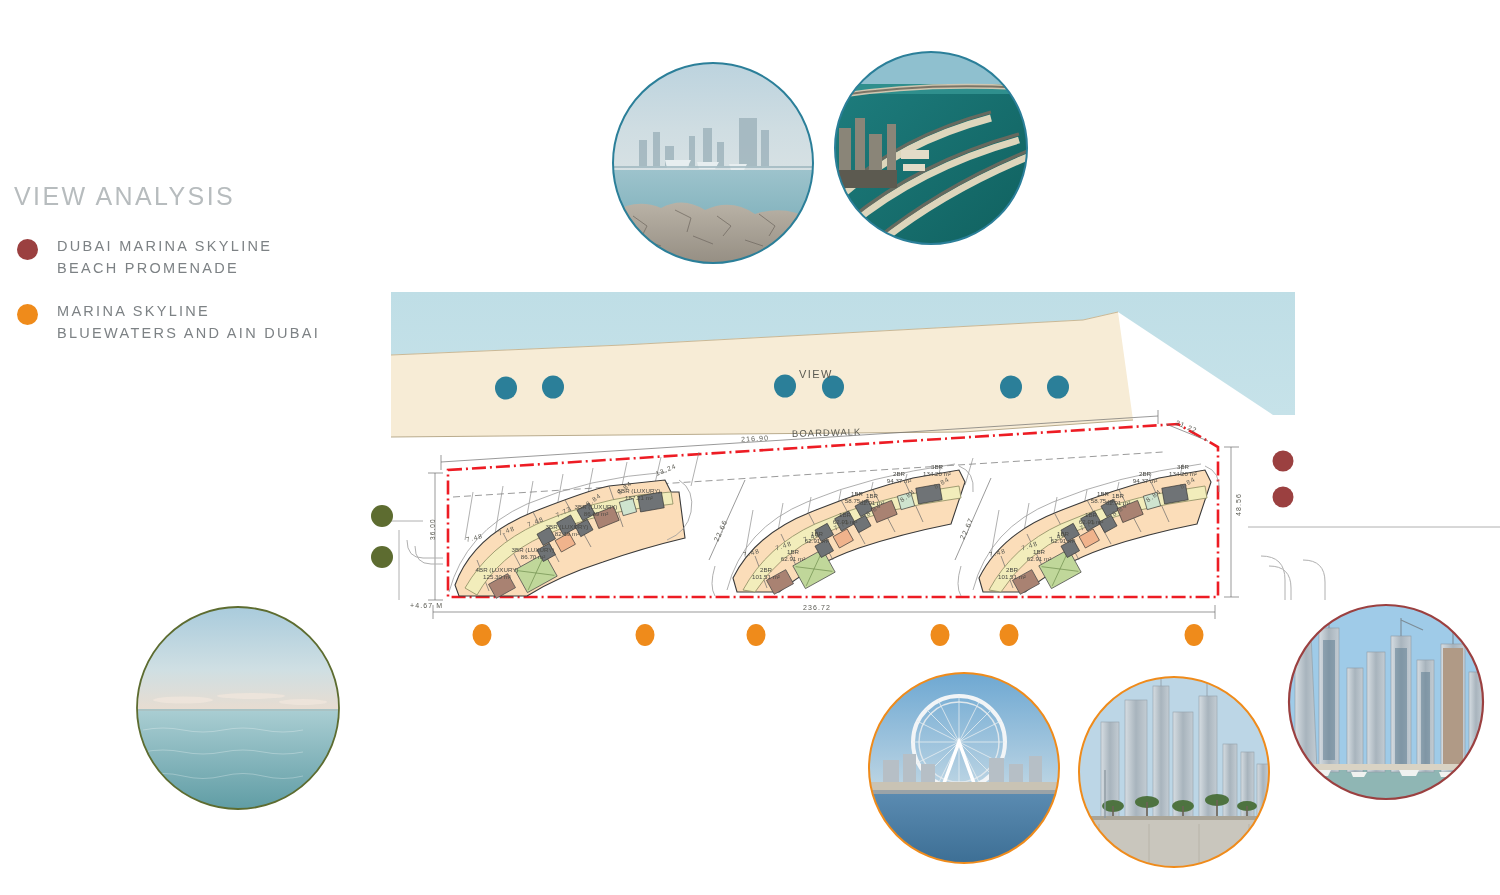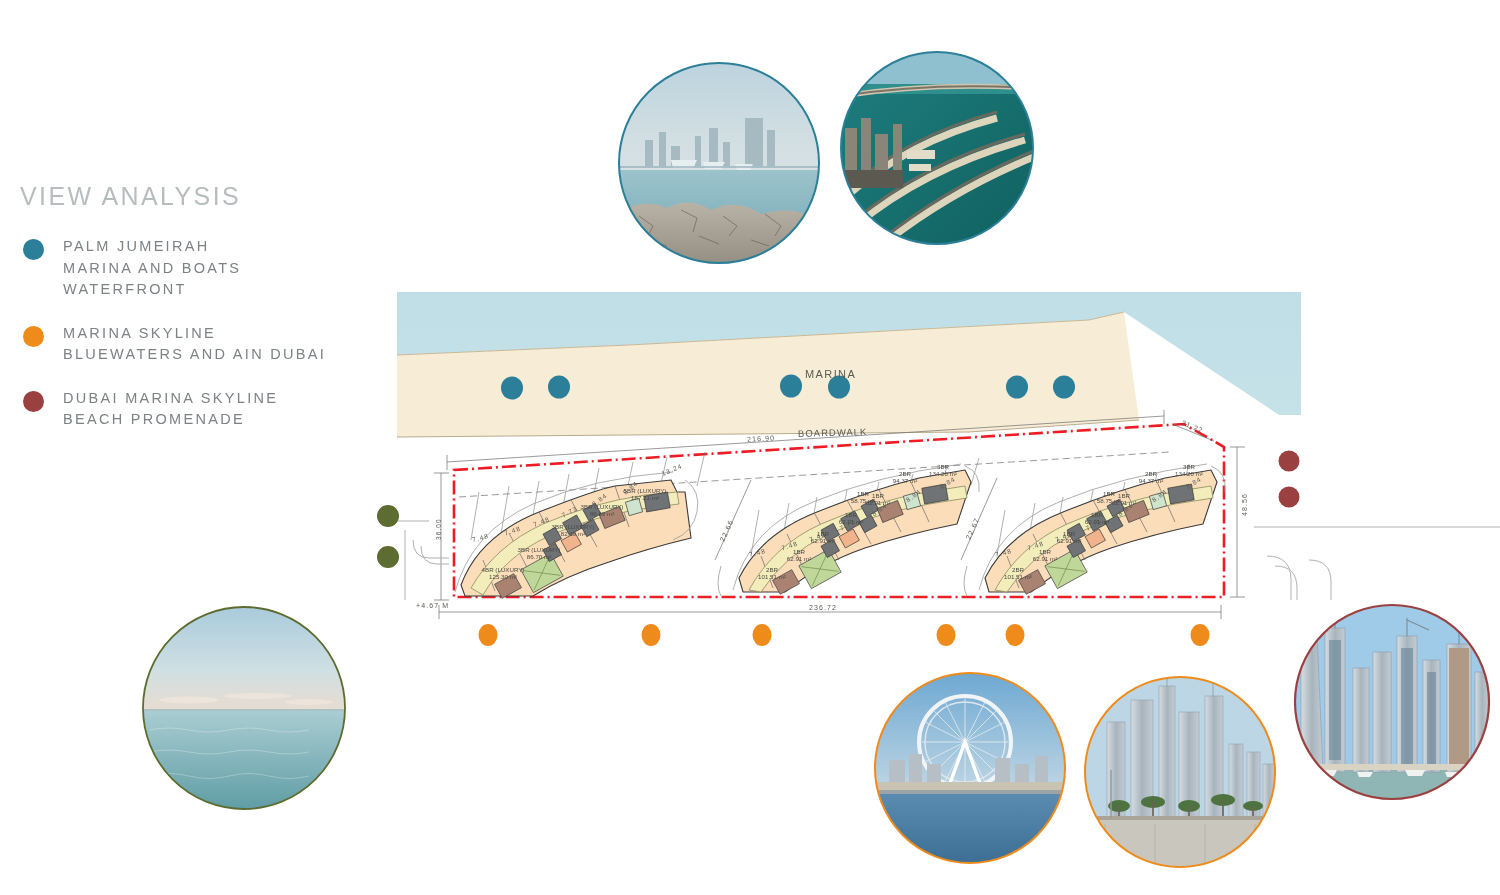--- a/index.html
+++ b/index.html
@@ -4,21 +4,21 @@
 <title>View Analysis Board</title>
 <style>
   html,body{margin:0;padding:0;}
   body{
     width:1500px;height:895px;
     background:#ffffff;
     font-family:"Liberation Sans", sans-serif;
     overflow:hidden;
     position:relative;
   }
-  #board{position:absolute;left:9px;top:0;width:1244px;height:895px;}
+  #board{position:absolute;left:3px;top:0;width:1244px;height:895px;}
 
   
   .panel-title{
     position:absolute;left:11px;top:182px;
     font-size:25px;letter-spacing:2.4px;
     color:#b7bcbe;font-weight:400;
     white-space:nowrap;
   }
   .legend{position:absolute;left:14px;top:236px;width:345px;}
   .legend-item{display:flex;align-items:flex-start;margin-bottom:22px;}
@@ -41,34 +41,28 @@
 </style>
 </head>
 <body>
 
 <div id="board">
 
   <div class="panel-title">VIEW ANALYSIS</div>
 
   <div class="legend">
     <div class="legend-item">
-      <span class="legend-dot" style="background:#2b7f99"></span>
-      <span class="legend-text">PALM JUMEIRAH
-MARINA AND BOATS
-WATERFRONT</span>
+      <span class="legend-dot" style="background:#9b4040"></span>
+      <span class="legend-text">DUBAI MARINA SKYLINE
+BEACH PROMENADE</span>
     </div>
     <div class="legend-item">
       <span class="legend-dot" style="background:#ef8b1b"></span>
       <span class="legend-text">MARINA SKYLINE
 BLUEWATERS AND AIN DUBAI</span>
-    </div>
-    <div class="legend-item">
-      <span class="legend-dot" style="background:#9b4040"></span>
-      <span class="legend-text">DUBAI MARINA SKYLINE
-BEACH PROMENADE</span>
     </div>
   </div>
 
   <svg id="plan" viewBox="0 0 1500 895">
     <defs>
       <linearGradient id="gSea" x1="0" y1="0" x2="0" y2="1">
         <stop offset="0%" stop-color="#bfdee6"></stop>
           <stop offset="100%" stop-color="#c6e2e9"></stop>
       </linearGradient>
       <clipPath id="clipBoard">
@@ -525,21 +519,21 @@
     <g>
       <ellipse cx="479" cy="635" rx="9.5" ry="11" fill="#ef8b1b"></ellipse>
       <ellipse cx="642" cy="635" rx="9.5" ry="11" fill="#ef8b1b"></ellipse>
       <ellipse cx="753" cy="635" rx="9.5" ry="11" fill="#ef8b1b"></ellipse>
       <ellipse cx="937" cy="635" rx="9.5" ry="11" fill="#ef8b1b"></ellipse>
       <ellipse cx="1006" cy="635" rx="9.5" ry="11" fill="#ef8b1b"></ellipse>
       <ellipse cx="1191" cy="635" rx="9.5" ry="11" fill="#ef8b1b"></ellipse>
     </g>
   </svg>
 
-  <div class="map-label" style="left:796px;top:368px;font-size:11px;letter-spacing:1.4px;">MARINA</div>
+  <div class="map-label" style="left:796px;top:368px;font-size:11px;letter-spacing:1.4px;">VIEW</div>
   <div class="map-label" style="left:789px;top:427px;font-size:9.5px;letter-spacing:1px;transform:rotate(-1.6deg);">BOARDWALK</div>
 
   <div class="map-label" style="left:738px;top:435px;font-size:7px;transform:rotate(-3.6deg);">216.90</div>
   <div class="map-label" style="left:800px;top:604px;font-size:7px;">236.72</div>
   <div class="map-label" style="left:1172px;top:423px;font-size:7px;transform:rotate(22deg);">21.22</div>
   <div class="map-label" style="left:1232px;top:516px;font-size:7px;transform:rotate(-90deg);transform-origin:left top;">48.56</div>
   <div class="map-label" style="left:426px;top:540px;font-size:6.5px;transform:rotate(-90deg);transform-origin:left top;">36.00</div>
   <div class="map-label" style="left:706px;top:527px;font-size:7px;transform:rotate(-66deg);">22.66</div>
   <div class="map-label" style="left:952px;top:525px;font-size:7px;transform:rotate(-66deg);">22.67</div>
   <div class="map-label" style="left:407px;top:602px;font-size:7px;">+4.67 M</div>

